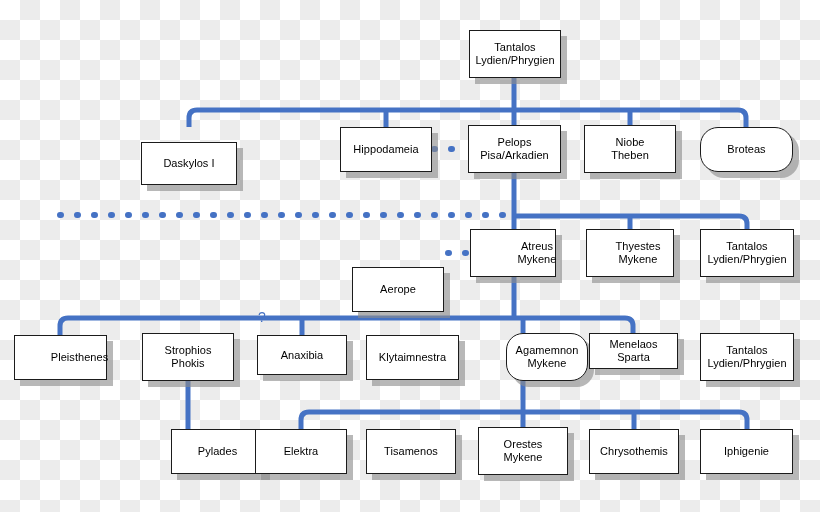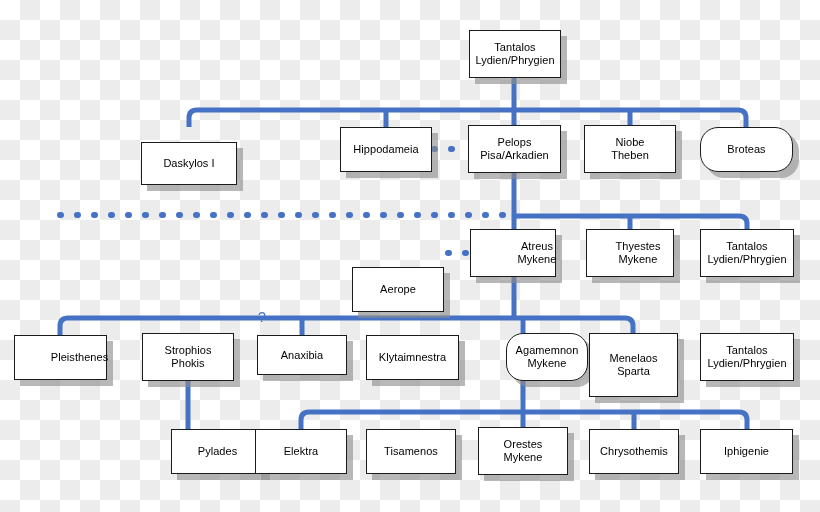--- a/index.html
+++ b/index.html
@@ -132,21 +132,21 @@
 Mykene</div>
       <div class="node" style="left: 700px; top: 229px; width: 94px; height: 48px; border-color: rgb(27, 27, 27); background: rgb(255, 255, 255);">Tantalos
 Lydien/Phrygien</div>
       <div class="node" style="left: 14px; top: 335px; width: 93px; height: 45px; border-color: rgb(27, 27, 27); background: rgb(255, 255, 255); padding-left: 38px;">Pleisthenes</div>
       <div class="node" style="left: 142px; top: 333px; width: 92px; height: 48px; border-color: rgb(27, 27, 27); background: rgb(255, 255, 255);">Strophios
 Phokis</div>
       <div class="node" style="left: 257px; top: 335px; width: 90px; height: 40px; border-color: rgb(27, 27, 27); background: rgb(255, 255, 255);">Anaxibia</div>
       <div class="node" style="left: 366px; top: 335px; width: 93px; height: 45px; border-color: rgb(27, 27, 27); background: rgb(255, 255, 255);">Klytaimnestra</div>
       <div class="node" style="left: 506px; top: 333px; width: 82px; height: 48px; border-color: rgb(27, 27, 27); background: rgb(255, 255, 255); border-radius: 17px;">Agamemnon
 Mykene</div>
-      <div class="node" style="left: 589px; top: 333px; width: 89px; height: 64px; border-color: rgb(27, 27, 27); background: rgb(255, 255, 255);">Menelaos
+      <div class="node" style="left: 589px; top: 333px; width: 89px; height: 36px; border-color: rgb(27, 27, 27); background: rgb(255, 255, 255);">Menelaos
 Sparta</div>
       <div class="node" style="left: 700px; top: 333px; width: 94px; height: 48px; border-color: rgb(27, 27, 27); background: rgb(255, 255, 255);">Tantalos
 Lydien/Phrygien</div>
       <div class="node" style="left: 142px; top: 429px; width: 93px; height: 45px; border-color: rgb(27, 27, 27); background: rgb(255, 255, 255); margin-left: 29px;">Pylades</div>
       <div class="node" style="left: 255px; top: 429px; width: 92px; height: 45px; border-color: rgb(27, 27, 27); background: rgb(255, 255, 255); text-align: right;">Elektra</div>
       <div class="node" style="left: 366px; top: 429px; width: 90px; height: 45px; border-color: rgb(27, 27, 27); background: rgb(255, 255, 255); text-align: center;">Tisamenos</div>
       <div class="node" style="left: 478px; top: 427px; width: 90px; height: 48px; border-color: rgb(27, 27, 27); background: rgb(255, 255, 255);">Orestes
 Mykene</div>
       <div class="node" style="left: 589px; top: 429px; width: 90px; height: 45px; border-color: rgb(27, 27, 27); background: rgb(255, 255, 255);">Chrysothemis</div>
       <div class="node" style="left: 700px; top: 429px; width: 93px; height: 45px; border-color: rgb(27, 27, 27); background: rgb(255, 255, 255);">Iphigenie</div>

